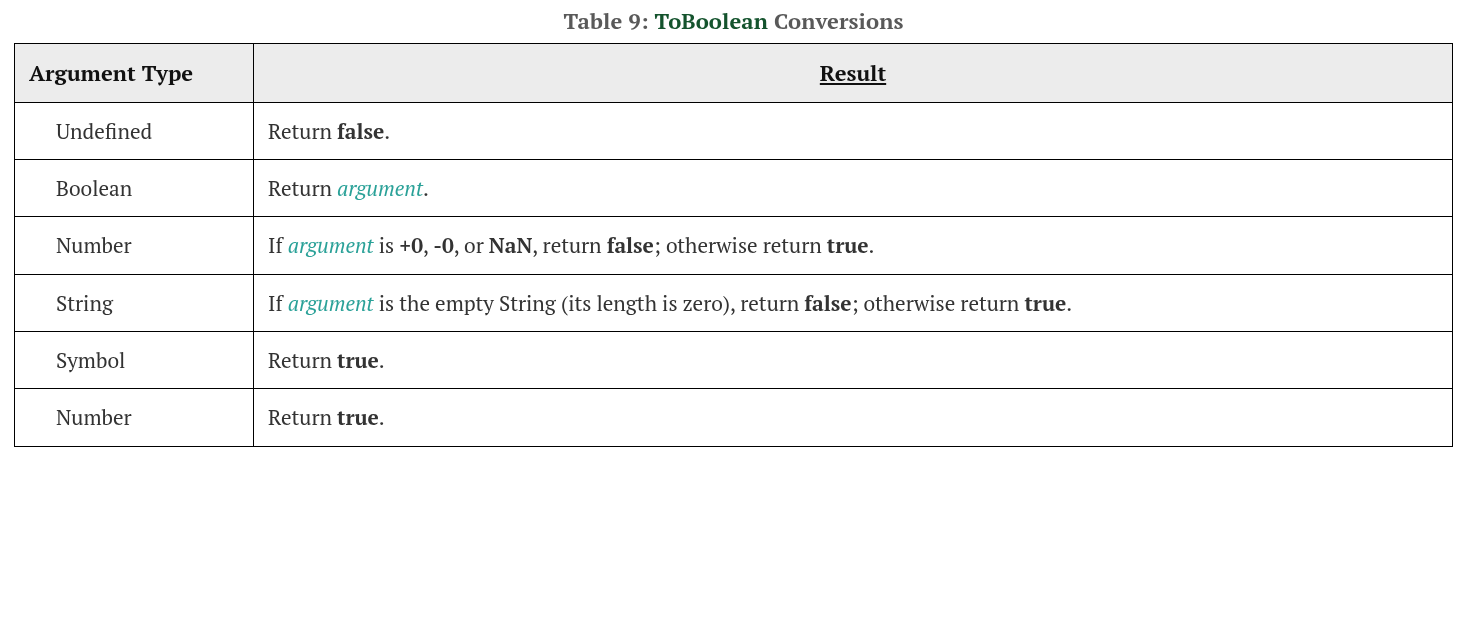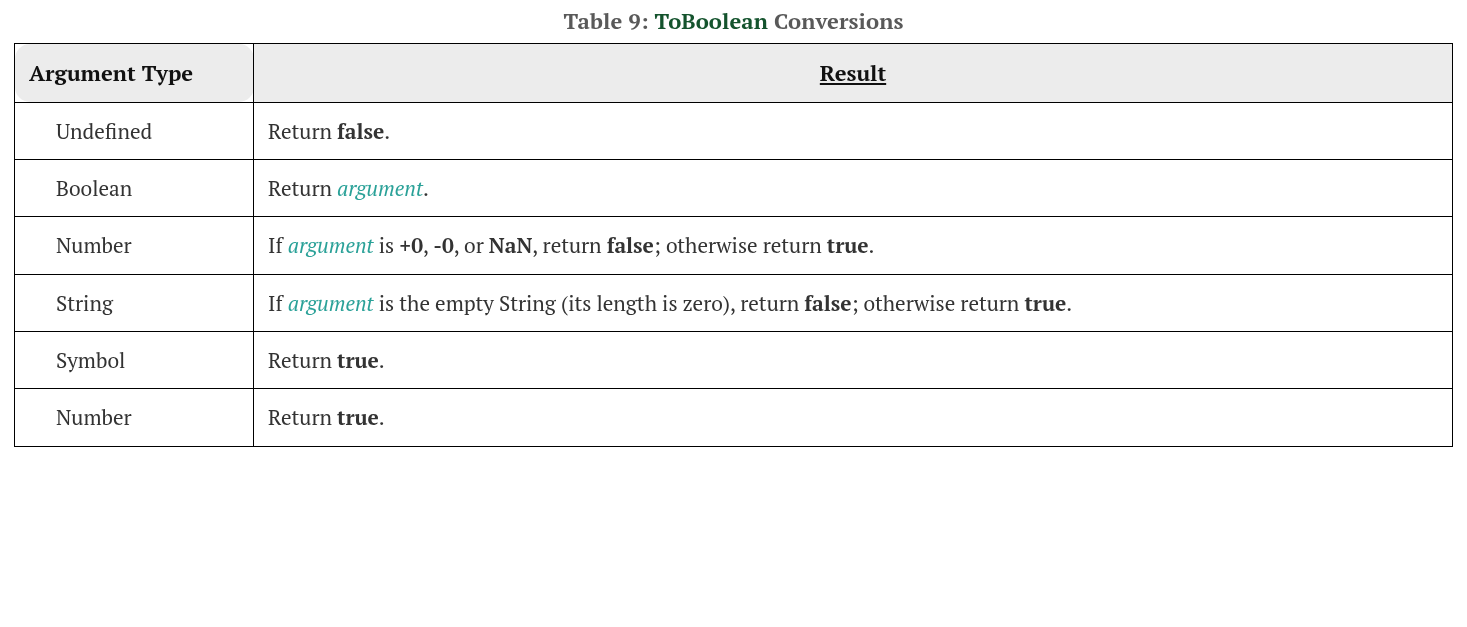--- a/index.html
+++ b/index.html
@@ -43,21 +43,20 @@
   }
   thead th {
     background: #ececec;
     font-weight: 700;
     color: #111;
     font-size: 22px;
   }
   thead th.col-arg {
     width: 210px;
     text-align: left;
-    border-radius: 15px;
   }
   thead th.col-res {
     text-align: center;
     text-decoration: underline;
   }
   td.argcell { white-space: nowrap; padding-left: 41px; }
 
   
   .seg-bold { font-weight: 700; }
   .seg-arg  { font-style: italic; color: #2aa198; }

